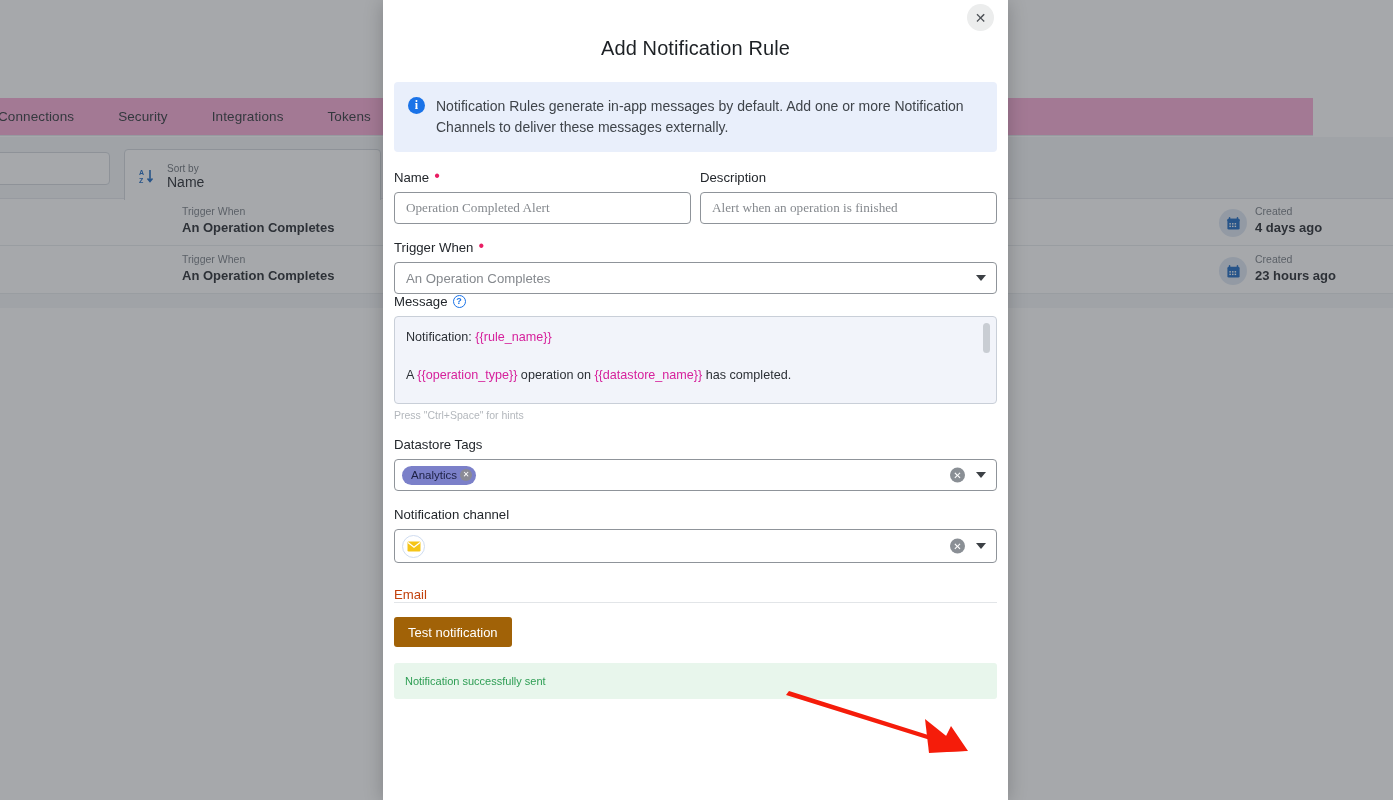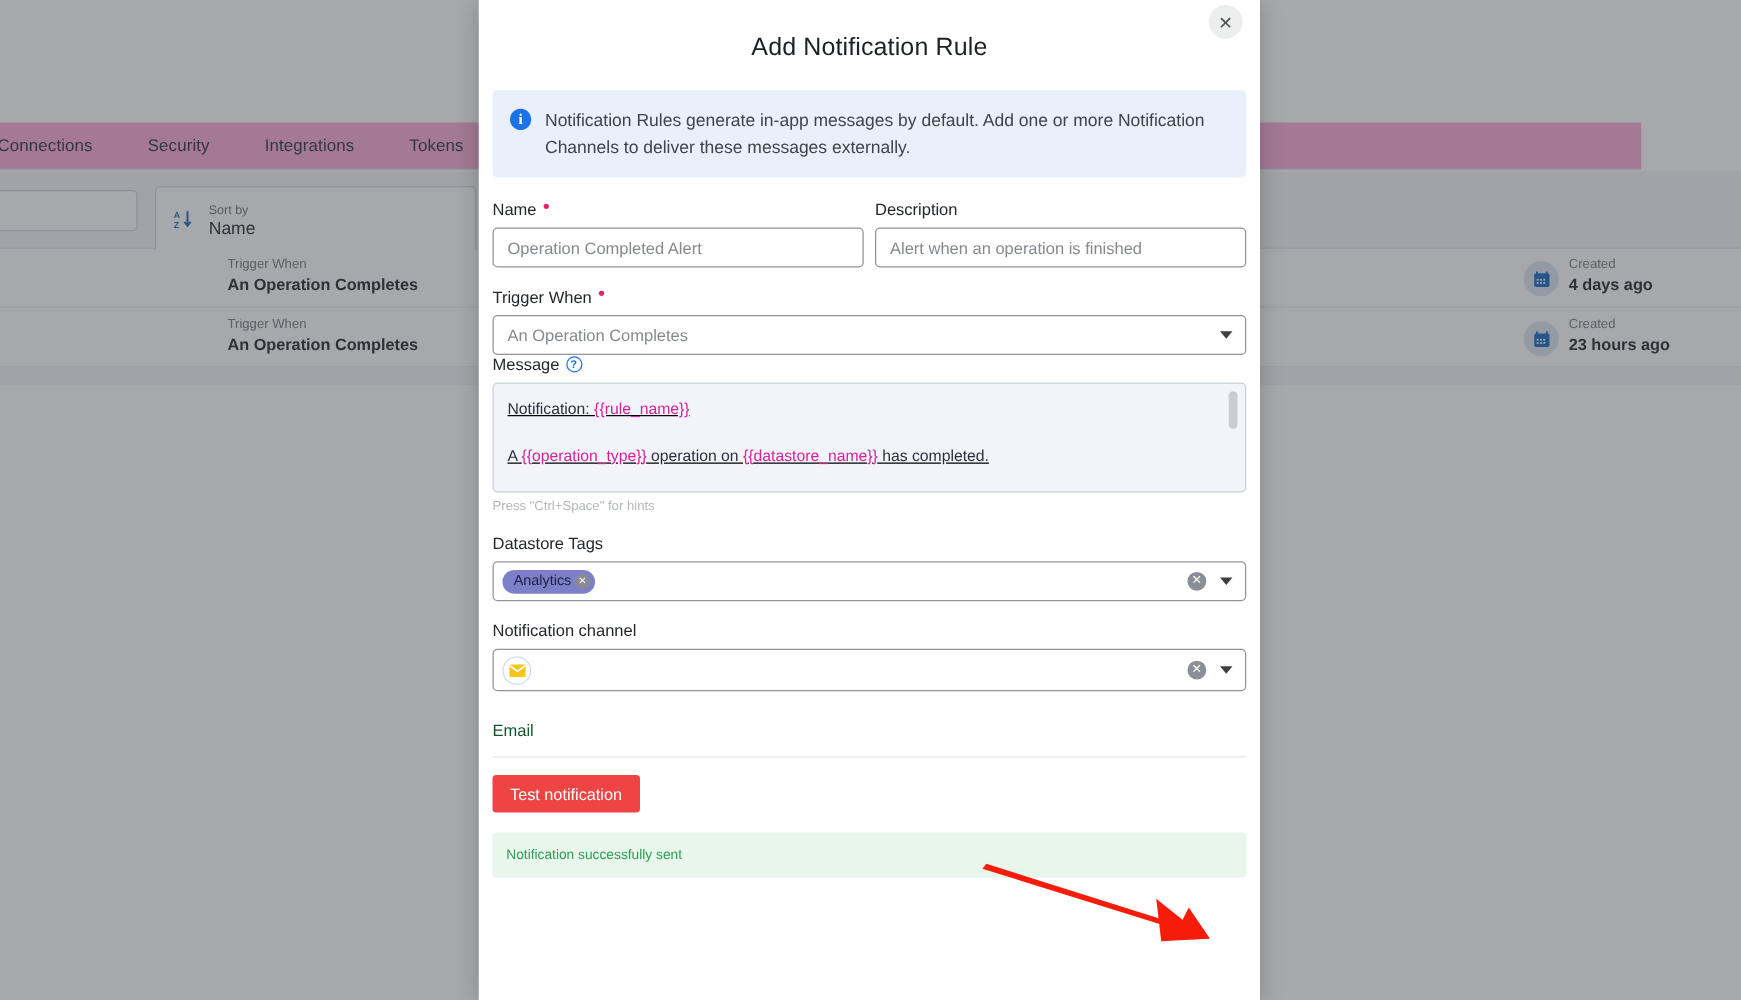--- a/index.html
+++ b/index.html
@@ -78,21 +78,21 @@
     overflow: hidden;
   }
   .modal-close {
     position: absolute; right: 14px; top: 4px; width: 27px; height: 27px;
     border-radius: 50%; background: #eceded; border: none;
     display: flex; align-items: center; justify-content: center;
     cursor: pointer; color: #4e5257; font-size: 14px; line-height: 1;
   }
   .modal-title {
     text-align: center; font-size: 20px; color: #1d2125; font-weight: 400;
-    padding-top: 27px; letter-spacing: .1px;
+    padding-top: 37px; letter-spacing: .1px;
   }
   .modal-body { padding: 0 11px; }
 
   .info-banner {
     margin-top: 22px; background: #e9effb; border-radius: 4px;
     display: flex; gap: 11px; padding: 14px 16px 15px 14px;
   }
   .info-icon {
     flex: 0 0 auto; width: 17px; height: 17px; border-radius: 50%;
     background: #1a73e8; color: #fff; font-size: 12px; font-weight: bold;
@@ -112,40 +112,40 @@
     font-size: 9px; display: inline-flex; align-items: center; justify-content: center;
     font-weight: bold; line-height: 1;
   }
 
   .row-2col { display: flex; gap: 9px; margin-top: 18px; }
   .col { flex: 1 1 0; min-width: 0; }
 
   .txt-input {
     width: 100%; height: 32px; border: 1px solid #8f949a; border-radius: 4px;
     padding: 0 11px; font-size: 13.2px; color: #20242a;
-    font-family: Liberation Sans, sans-serif; background: #fff;
+    font-family: Liberation Serif, serif; background: #fff;
   }
   .txt-input::placeholder { color: #85898e; }
 
   .select-box {
     position: relative; width: 100%; height: 32px;
     border: 1px solid #8f949a; border-radius: 4px; background: #fff;
     display: flex; align-items: center; padding: 0 11px;
     font-size: 13.2px; color: #85898e;
   }
   .caret {
     position: absolute; right: 10px; top: 50%; transform: translateY(-50%);
     width: 0; height: 0; border-left: 5px solid transparent;
     border-right: 5px solid transparent; border-top: 6px solid #3c4045;
   }
 
   .msg-wrap { }
   .msg-area {
     position: relative; border: 1px solid #c9cfd8; border-radius: 4px;
-    background: #f2f4fa; height: 88px; padding: 11px 26px 0 11px; overflow: hidden; text-decoration: underline;
+    background: #f2f4fa; height: 88px; padding: 11px 26px 0 11px; overflow: hidden;
   }
   .msg-line { font-size: 12.6px; color: #2c3036; line-height: 1.45; }
   .msg-line + .msg-line { margin-top: 19px; }
   .tpl-var { color: #d6219c; }
   .msg-scroll {
     position: absolute; right: 6px; top: 6px; width: 7px; height: 30px;
     background: #c9cdd3; border-radius: 4px;
   }
   .msg-hint { font-size: 10.5px; color: #b3b7bc; margin-top: 5px; }
 
@@ -172,26 +172,26 @@
     background: #fff; border: 1px solid #cfdcf0;
   }
   .clear-x {
     position: absolute; right: 31px; top: 50%; transform: translateY(-50%);
     width: 15px; height: 15px; border-radius: 50%; background: #8a8f95;
     color: #fff; font-size: 10px; display: flex; align-items: center;
     justify-content: center; line-height: 1; cursor: pointer;
   }
 
   .section-head {
-    margin-top: 24px; font-size: 13.2px; color: #14532d;
-    padding-bottom: 13px; border-bottom: 1px solid #e2e5e8;
+    margin-top: 24px; font-size: 13.2px; color: #c2410c;
+    padding-bottom: 0; border-bottom: 1px solid #e2e5e8;
   }
 
   .btn-primary {
-    margin-top: 14px; background: #ef4444; color: #fff; border: none;
+    margin-top: 14px; background: #a16207; color: #fff; border: none;
     border-radius: 3px; height: 30px; padding: 0 14px;
     font-size: 13px; font-family: "Liberation Sans", sans-serif;
     cursor: pointer; font-weight: 400;
   }
 
   .success-banner {
     margin-top: 16px; background: #e8f6ec; border-radius: 3px;
     padding: 12px 11px; font-size: 11px; color: #2e9e54;
   }
 

